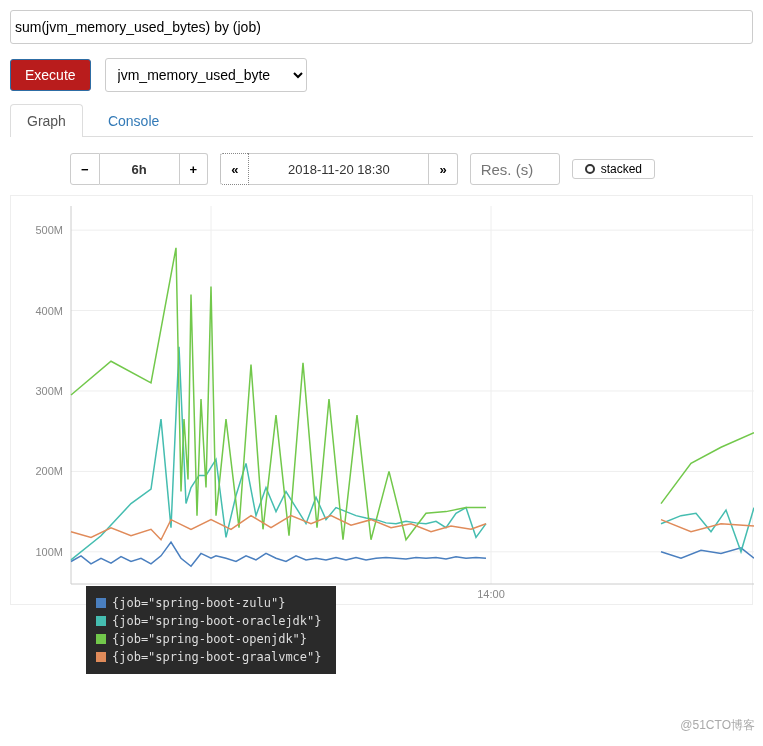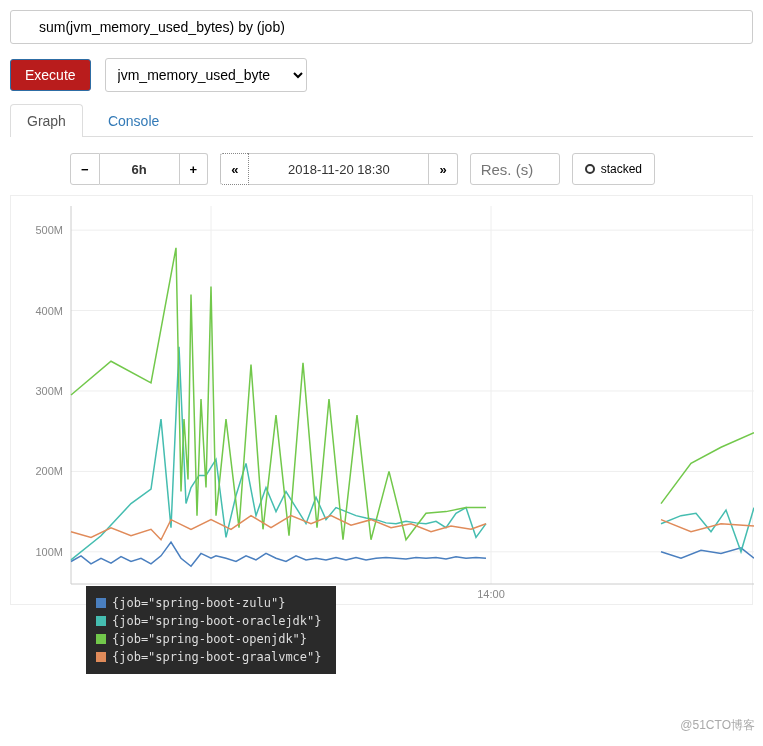--- a/index.html
+++ b/index.html
@@ -13,21 +13,21 @@
       overflow: hidden;
       position: relative;
     }
     .container {
       padding: 10px;
     }
     .query-input {
       width: 100%;
       border: 1px solid #ccc;
       border-radius: 3px;
-      padding: 8px 28px;
+      padding: 8px 4px;
       font-size: 14px;
       font-family: inherit;
       margin-bottom: 14px;
     }
     .controls-row {
       display: flex;
       gap: 14px;
       align-items: center;
       margin-bottom: 12px;
     }
@@ -111,21 +111,21 @@
       border-radius: 3px;
       padding: 6px 10px;
       width: 90px;
       height: 32px;
       font-size: 15px;
     }
     .stacked-btn {
       border: 1px solid #ccc;
       border-radius: 3px;
       padding: 6px 12px;
-      height: 32px;
+      height: 20px;
       background: #fff;
       display: flex;
       align-items: center;
       gap: 6px;
       cursor: pointer;
       font-size: 12px;
     }
     .stacked-btn .circle { width:10px; height:10px; border:2px solid #333; border-radius:50%; }
     .chart-wrap {
       position: relative;

